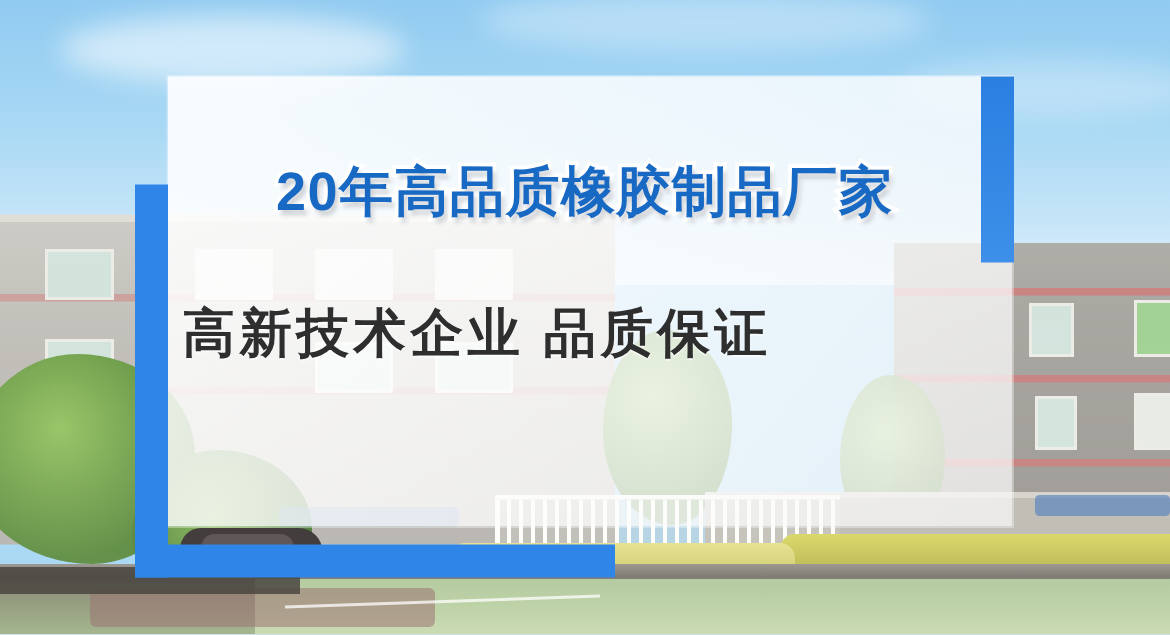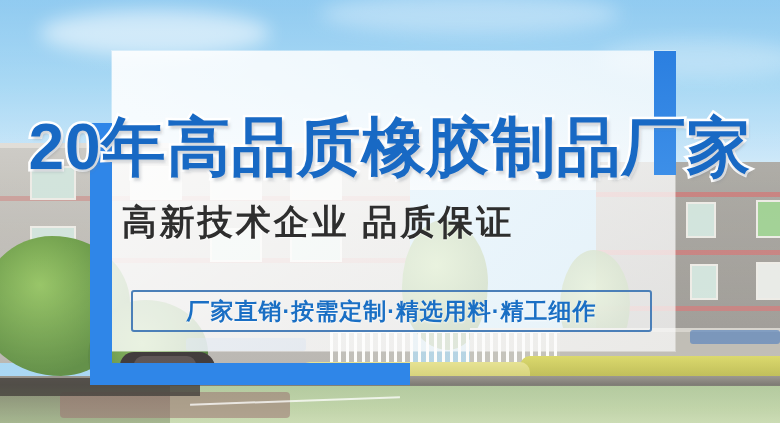--- a/index.html
+++ b/index.html
@@ -106,21 +106,21 @@
   }
   .bar-right{
     position:absolute;left:654px;top:51px;width:22px;height:124px;
     background:linear-gradient(180deg,#2b7fe0 0%,#3d8fe8 100%);
   }
 
   
   .headline{
     position:absolute;left:0;top:104px;width:780px;
     text-align:center;
-    font-size:64px;font-weight:bold;
+    font-size:36px;font-weight:bold;
     color:#1869c4;
     letter-spacing:1px;
     -webkit-text-stroke:5px #ffffff;
     paint-order:stroke fill;
     text-shadow:2px 3px 3px rgba(120,130,140,.35);
     white-space:nowrap;
   }
   .subtitle{
     position:absolute;left:0;top:199px;width:636px;
     text-align:center;
@@ -204,17 +204,14 @@
 
   <div class="overlay-card"></div>
 
   <div class="bar-left"></div>
   <div class="bar-bottom"></div>
   <div class="bar-right"></div>
 
   <div class="headline">20年高品质橡胶制品厂家</div>
   <div class="subtitle">高新技术企业  品质保证</div>
 
-  <div class="tagline-box">
-    <span class="tagline">厂家直销·按需定制·精选用料·精工细作</span>
-  </div>
 
 </div>
 
 </body></html>

